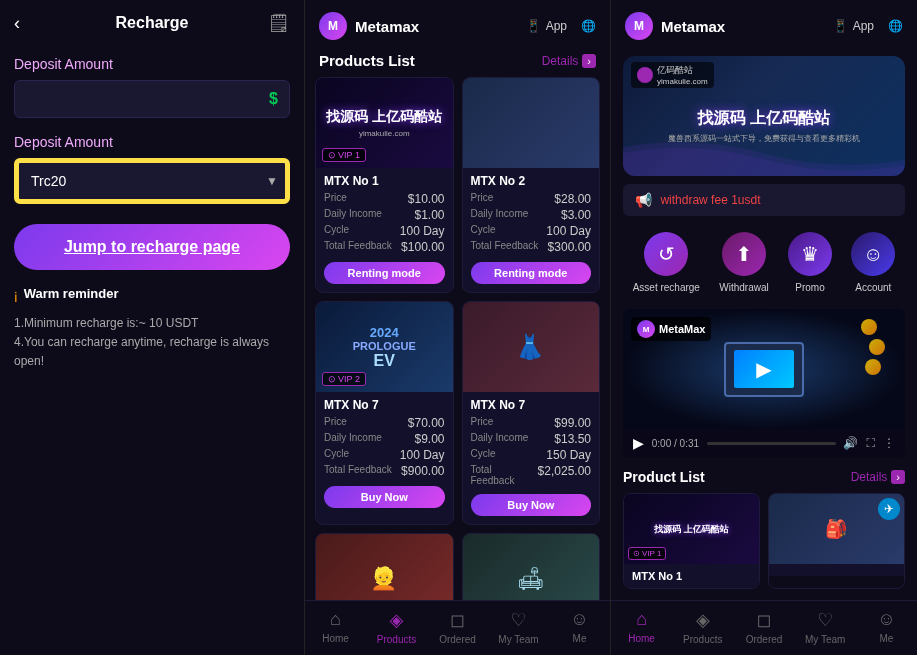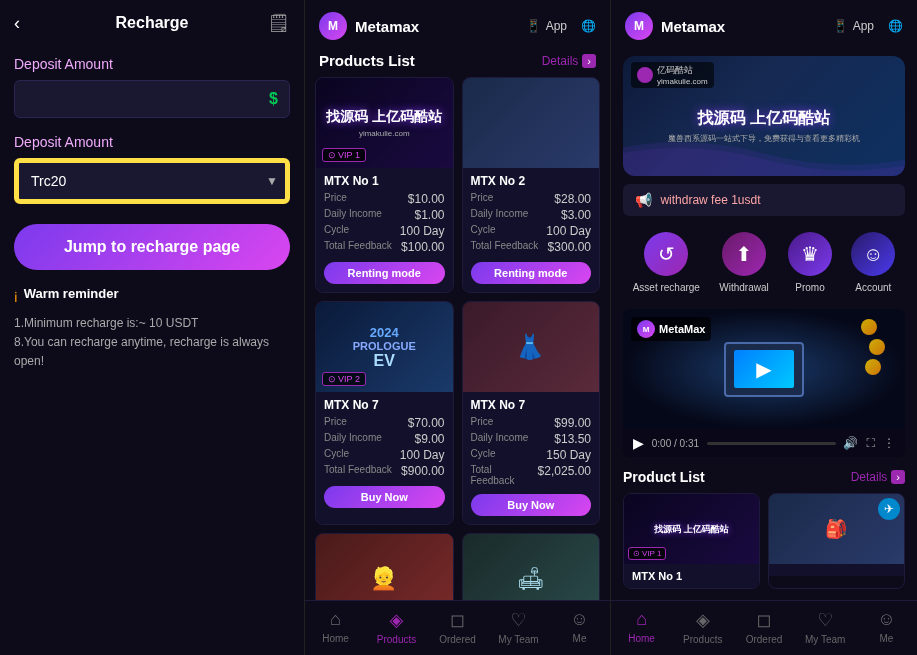--- a/index.html
+++ b/index.html
@@ -136,20 +136,21 @@
       width: 100%;
       background: linear-gradient(135deg, #7c3aed, #d946ef);
       color: #fff;
       border: none;
       border-radius: 24px;
       padding: 14px;
       font-size: 16px;
       font-weight: 600;
       cursor: pointer;
       margin-bottom: 16px;
+      text-decoration: underline;
     }
 
     .warm-reminder {
       display: flex;
       align-items: flex-start;
       gap: 6px;
       margin-bottom: 8px;
     }
     .warm-icon {
       color: #ff9800;
@@ -426,21 +427,21 @@
       padding: 8px 12px;
       display: flex;
       align-items: center;
       gap: 8px;
     }
     .withdraw-icon {
       color: #9c27b0;
       font-size: 14px;
     }
     .withdraw-text {
-      color: #fca5a5;
+      color: #ef4444;
       font-size: 12px;
     }
 
     .quick-actions {
       display: flex;
       justify-content: space-around;
       padding: 8px 12px 12px;
     }
     .quick-action-item {
       display: flex;
@@ -719,21 +720,21 @@
     </div>
 
     <button class="btn-recharge">Jump to recharge page</button>
 
     <div class="warm-reminder">
       <span class="warm-icon">ℹ</span>
       <span class="warm-title">Warm reminder</span>
     </div>
     <div class="warm-text">
       <div>1.Minimum recharge is:~ 10 USDT</div>
-      <div>8.You can recharge anytime, recharge is always open!</div>
+      <div>4.You can recharge anytime, recharge is always open!</div>
     </div>
   </div>
 </div>
 
 <div class="panel-products">
   <div class="meta-header">
     <div class="meta-logo">
       <div class="meta-logo-circle">M</div>
       <span class="meta-logo-text">Metamax</span>
     </div>

